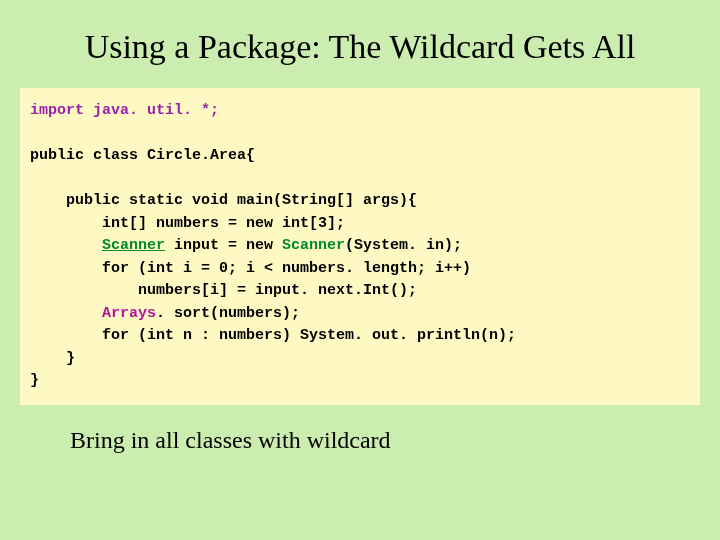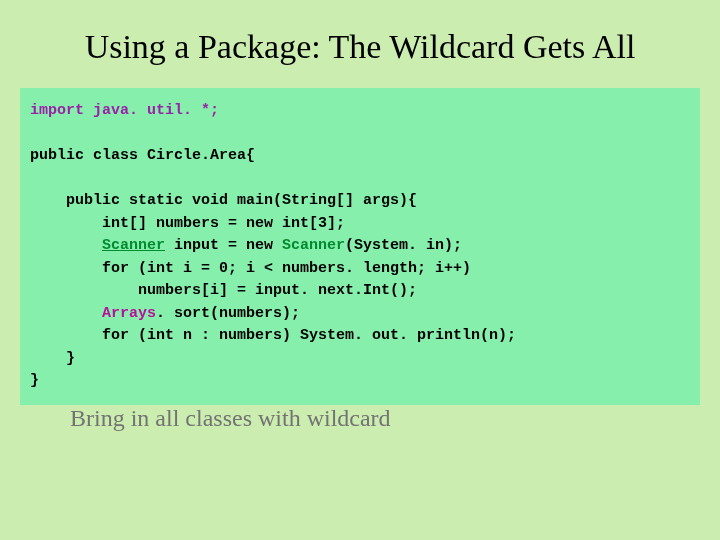--- a/index.html
+++ b/index.html
@@ -12,21 +12,21 @@
       overflow: hidden;
     }
     .title {
       font-size: 34px;
       color: #000;
       text-align: center;
       margin-bottom: 22px;
       font-weight: normal;
     }
     .code-block {
-      background: #86efac;
+      background: #fef9c3;
       padding: 12px 10px;
       font-family: 'Courier New', Courier, monospace;
       font-size: 15px;
       font-weight: bold;
       line-height: 1.5;
       white-space: pre;
       color: #000;
     }
     .import-stmt {
       color: #9a22a9;
@@ -36,21 +36,22 @@
       text-decoration: underline;
     }
     .scanner2 {
       color: #008b2e;
     }
     .arrays {
       color: #b80f9d;
     }
     .caption {
       font-size: 24px;
-      color: #737373;
+      color: #000000;
+      margin-top: 22px;
       margin-left: 50px;
       font-weight: normal;
     }
   </style>
 </head>
 <body>
 
 <h1 class="title">Using a Package: The Wildcard Gets All</h1>
 
 <div class="code-block"><span class="import-stmt">import java. util. *;</span>

